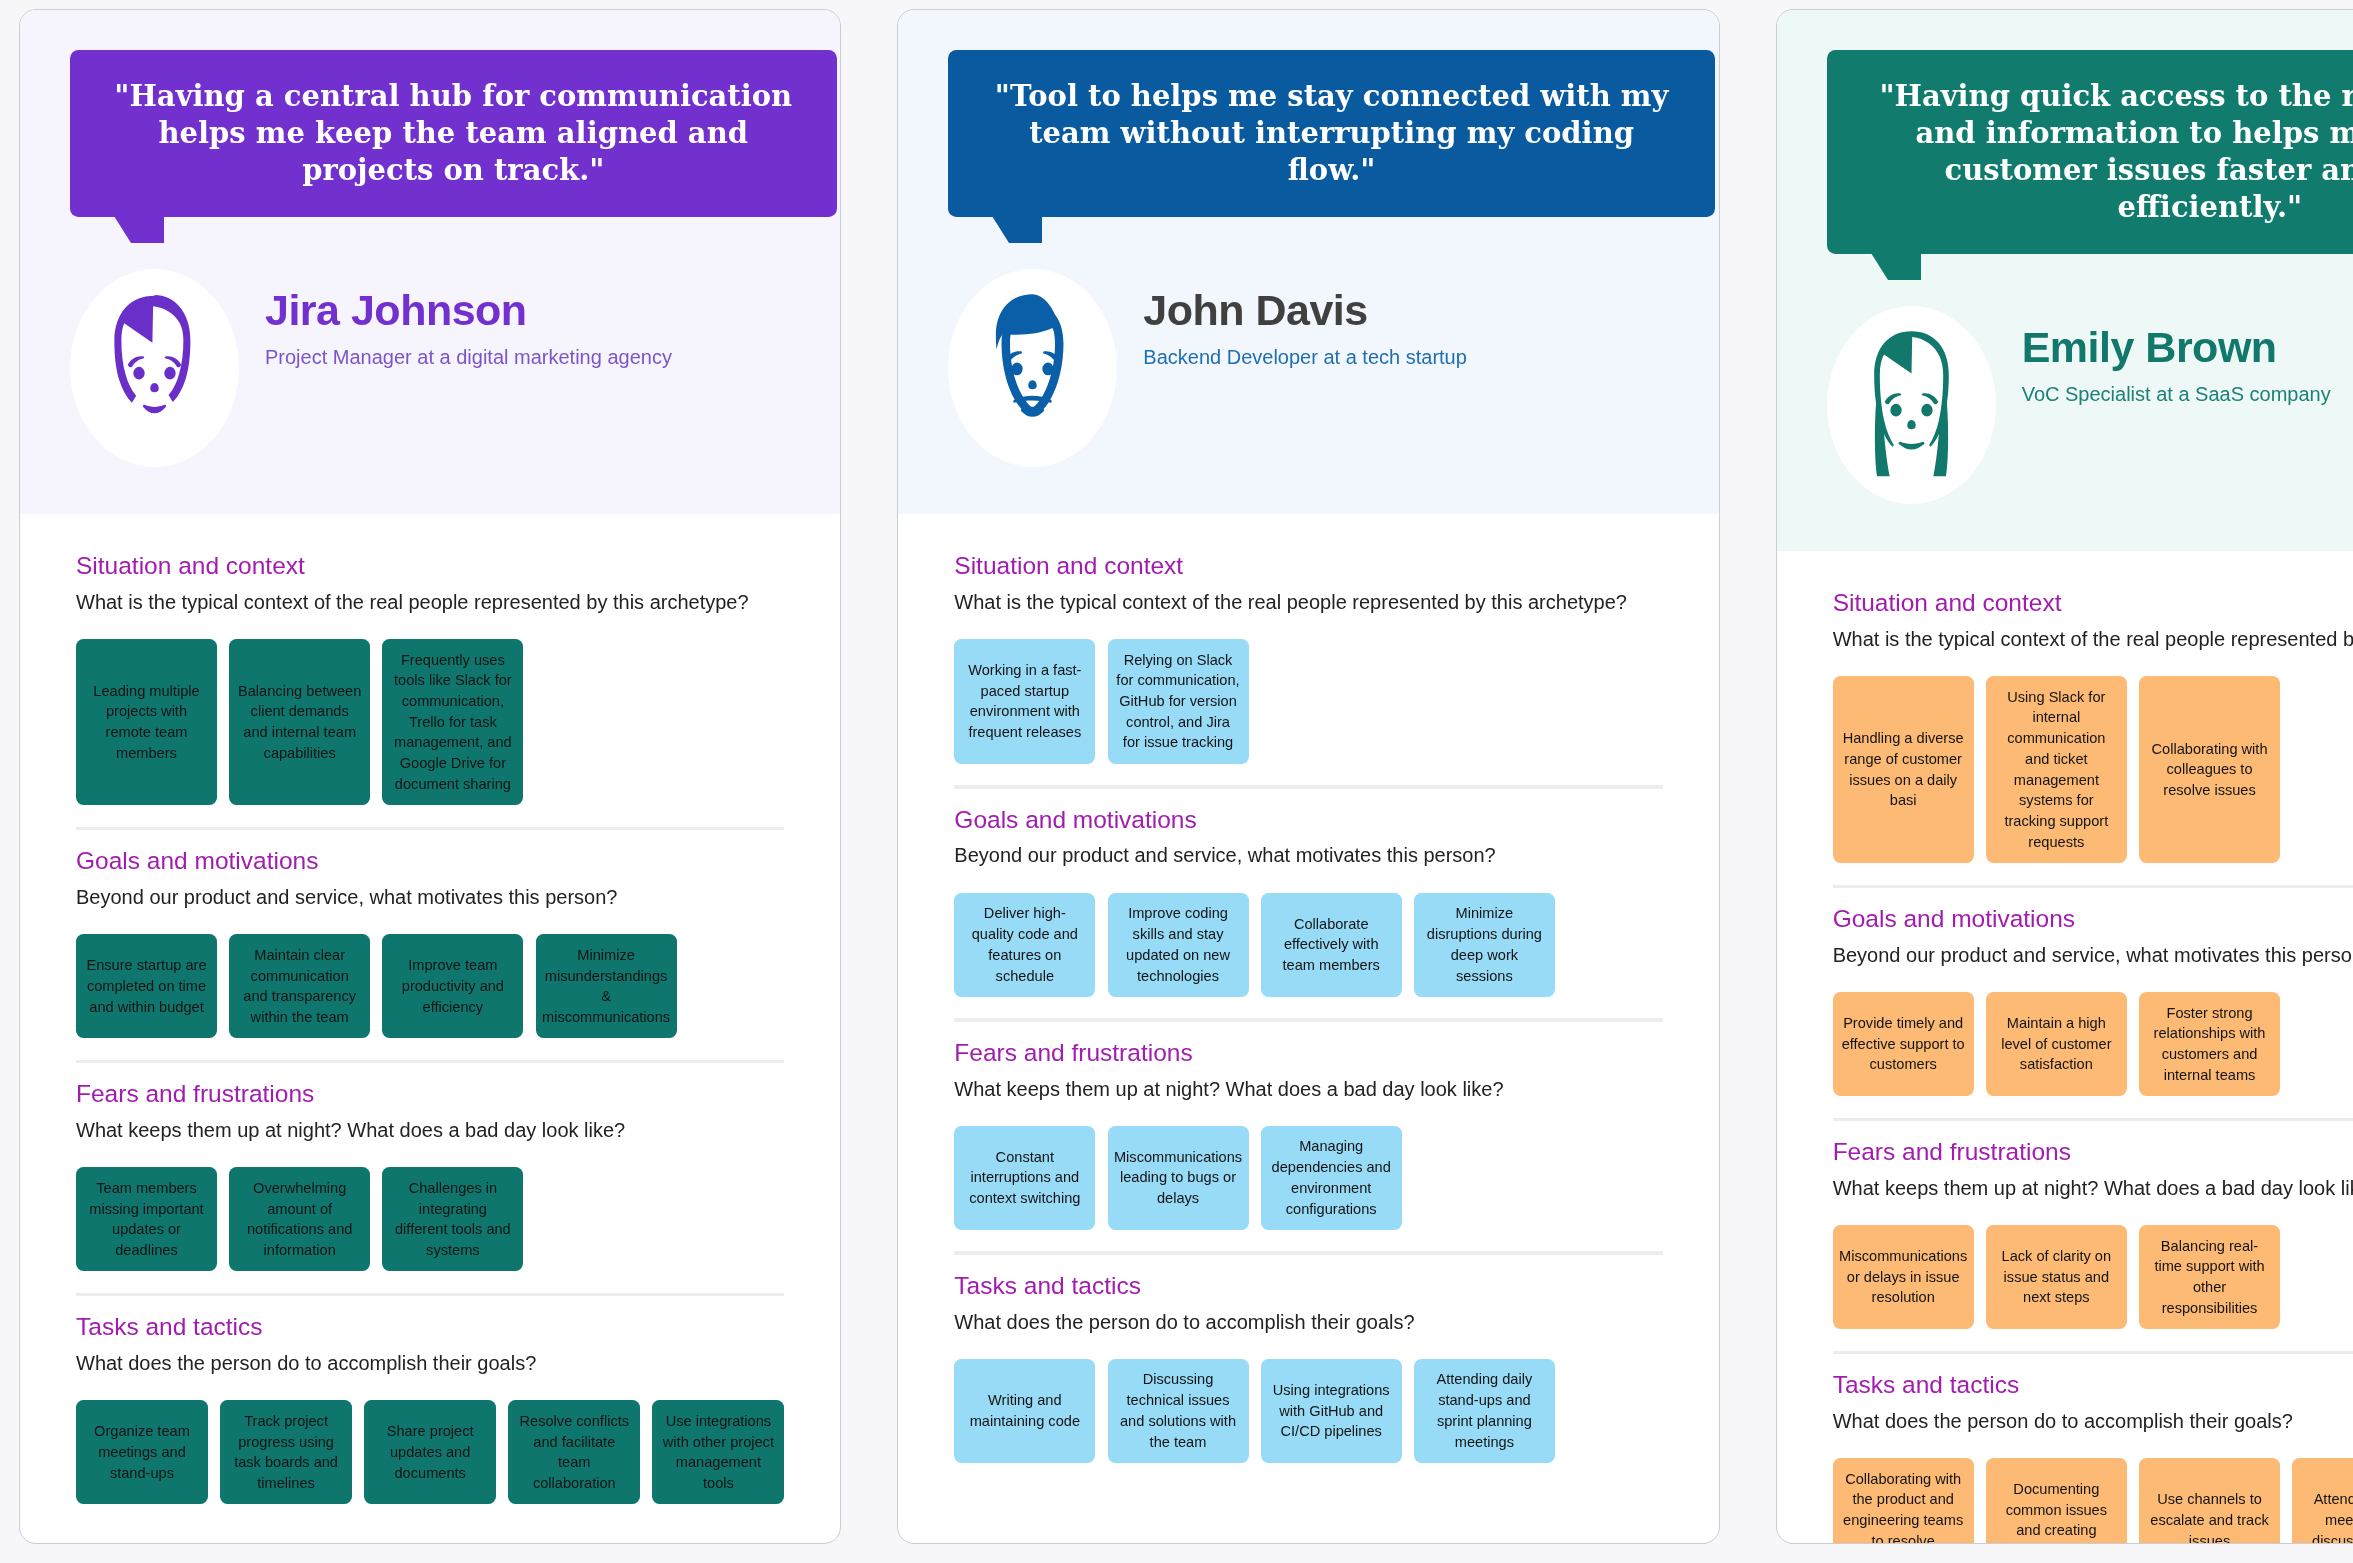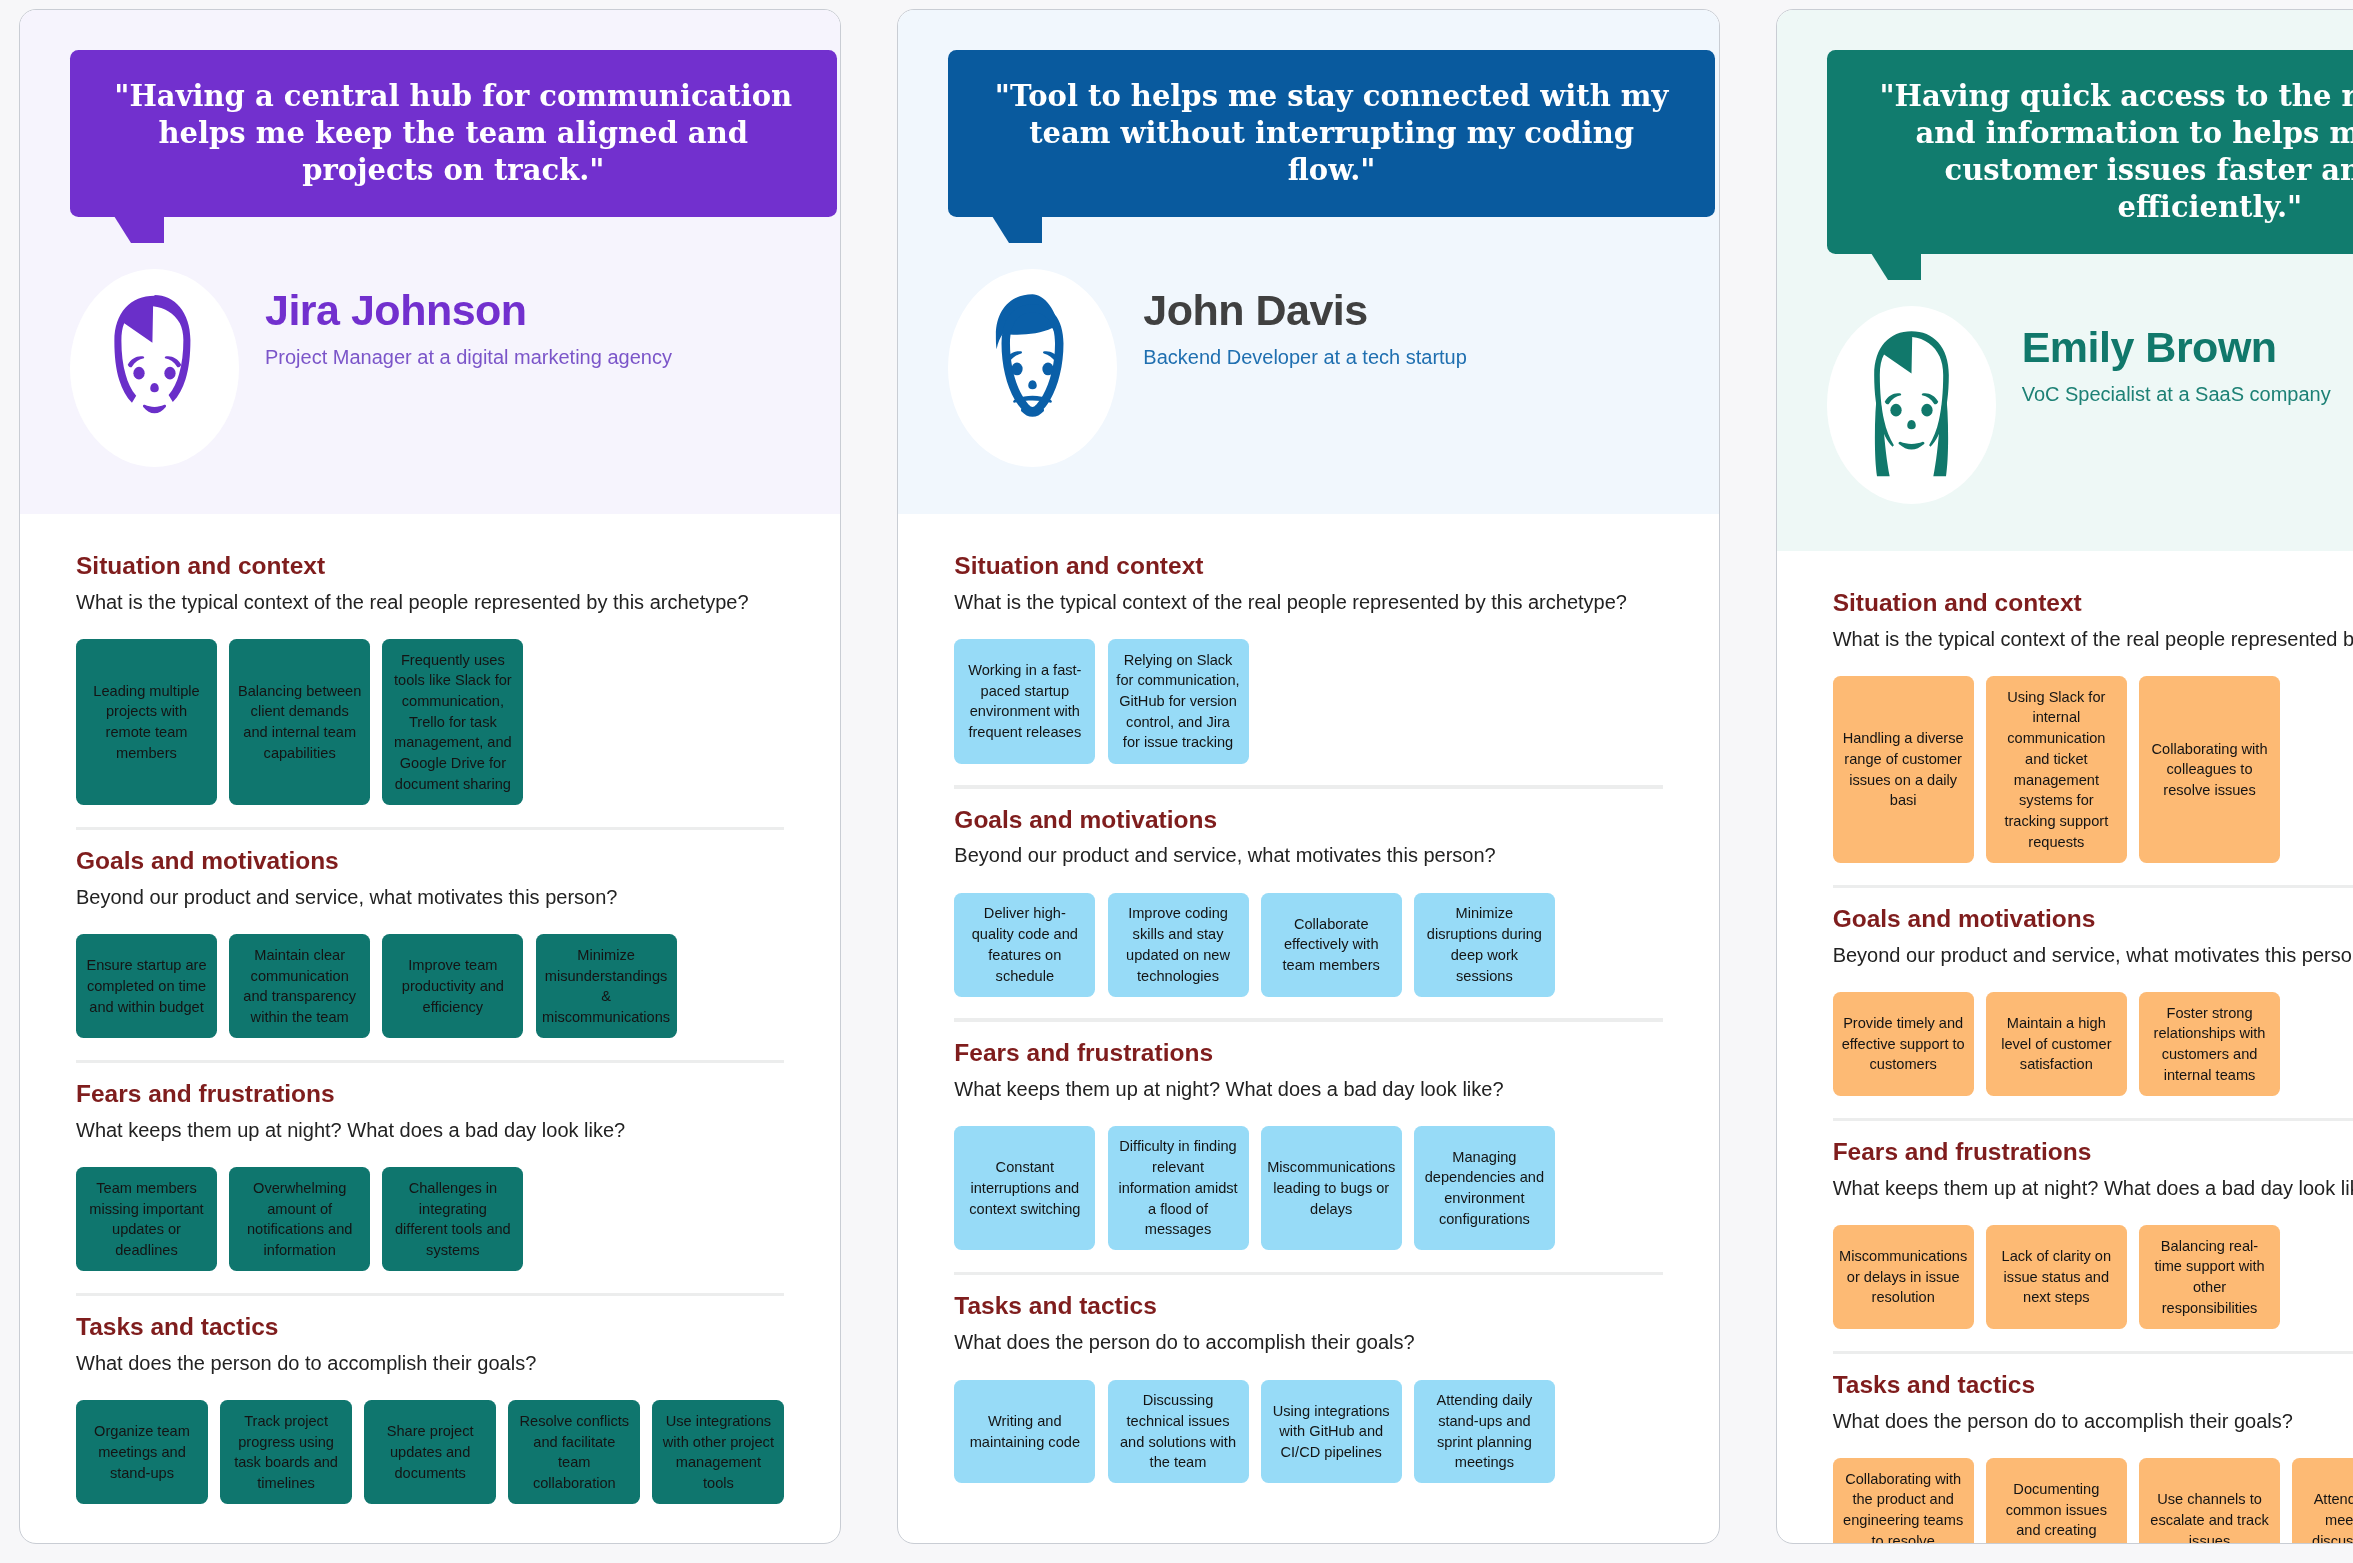--- a/index.html
+++ b/index.html
@@ -116,22 +116,22 @@
 
   .section-divider {
     height: 3.3px;
     background: #eceded;
     margin: 21.7px 0 0 0;
     border: 0;
   }
 
   .section-title {
     font-size: 24.5px;
-    font-weight: bold;
-    color: #7f1d1d;
+    font-weight: normal;
+    color: #a21caf;
     line-height: 1.2;
   }
   .section-question {
     font-size: 20px;
     color: #222222;
     margin-top: 8.5px;
     line-height: 1.3;
   }
 
   .chip-row {
@@ -319,21 +319,20 @@
           <div class="chip">Minimize disruptions during deep work sessions</div>
         </div>
       </div>
       <hr class="section-divider">
 
       <div class="section">
         <div class="section-title">Fears and frustrations</div>
         <div class="section-question">What keeps them up at night? What does a bad day look like?</div>
         <div class="chip-row" data-count="4">
           <div class="chip">Constant interruptions and context switching</div>
-          <div class="chip">Difficulty in finding relevant information amidst a flood of messages</div>
           <div class="chip">Miscommunications leading to bugs or delays</div>
           <div class="chip">Managing dependencies and environment configurations</div>
         </div>
       </div>
       <hr class="section-divider">
 
       <div class="section">
         <div class="section-title">Tasks and tactics</div>
         <div class="section-question">What does the person do to accomplish their goals?</div>
         <div class="chip-row" data-count="4">

